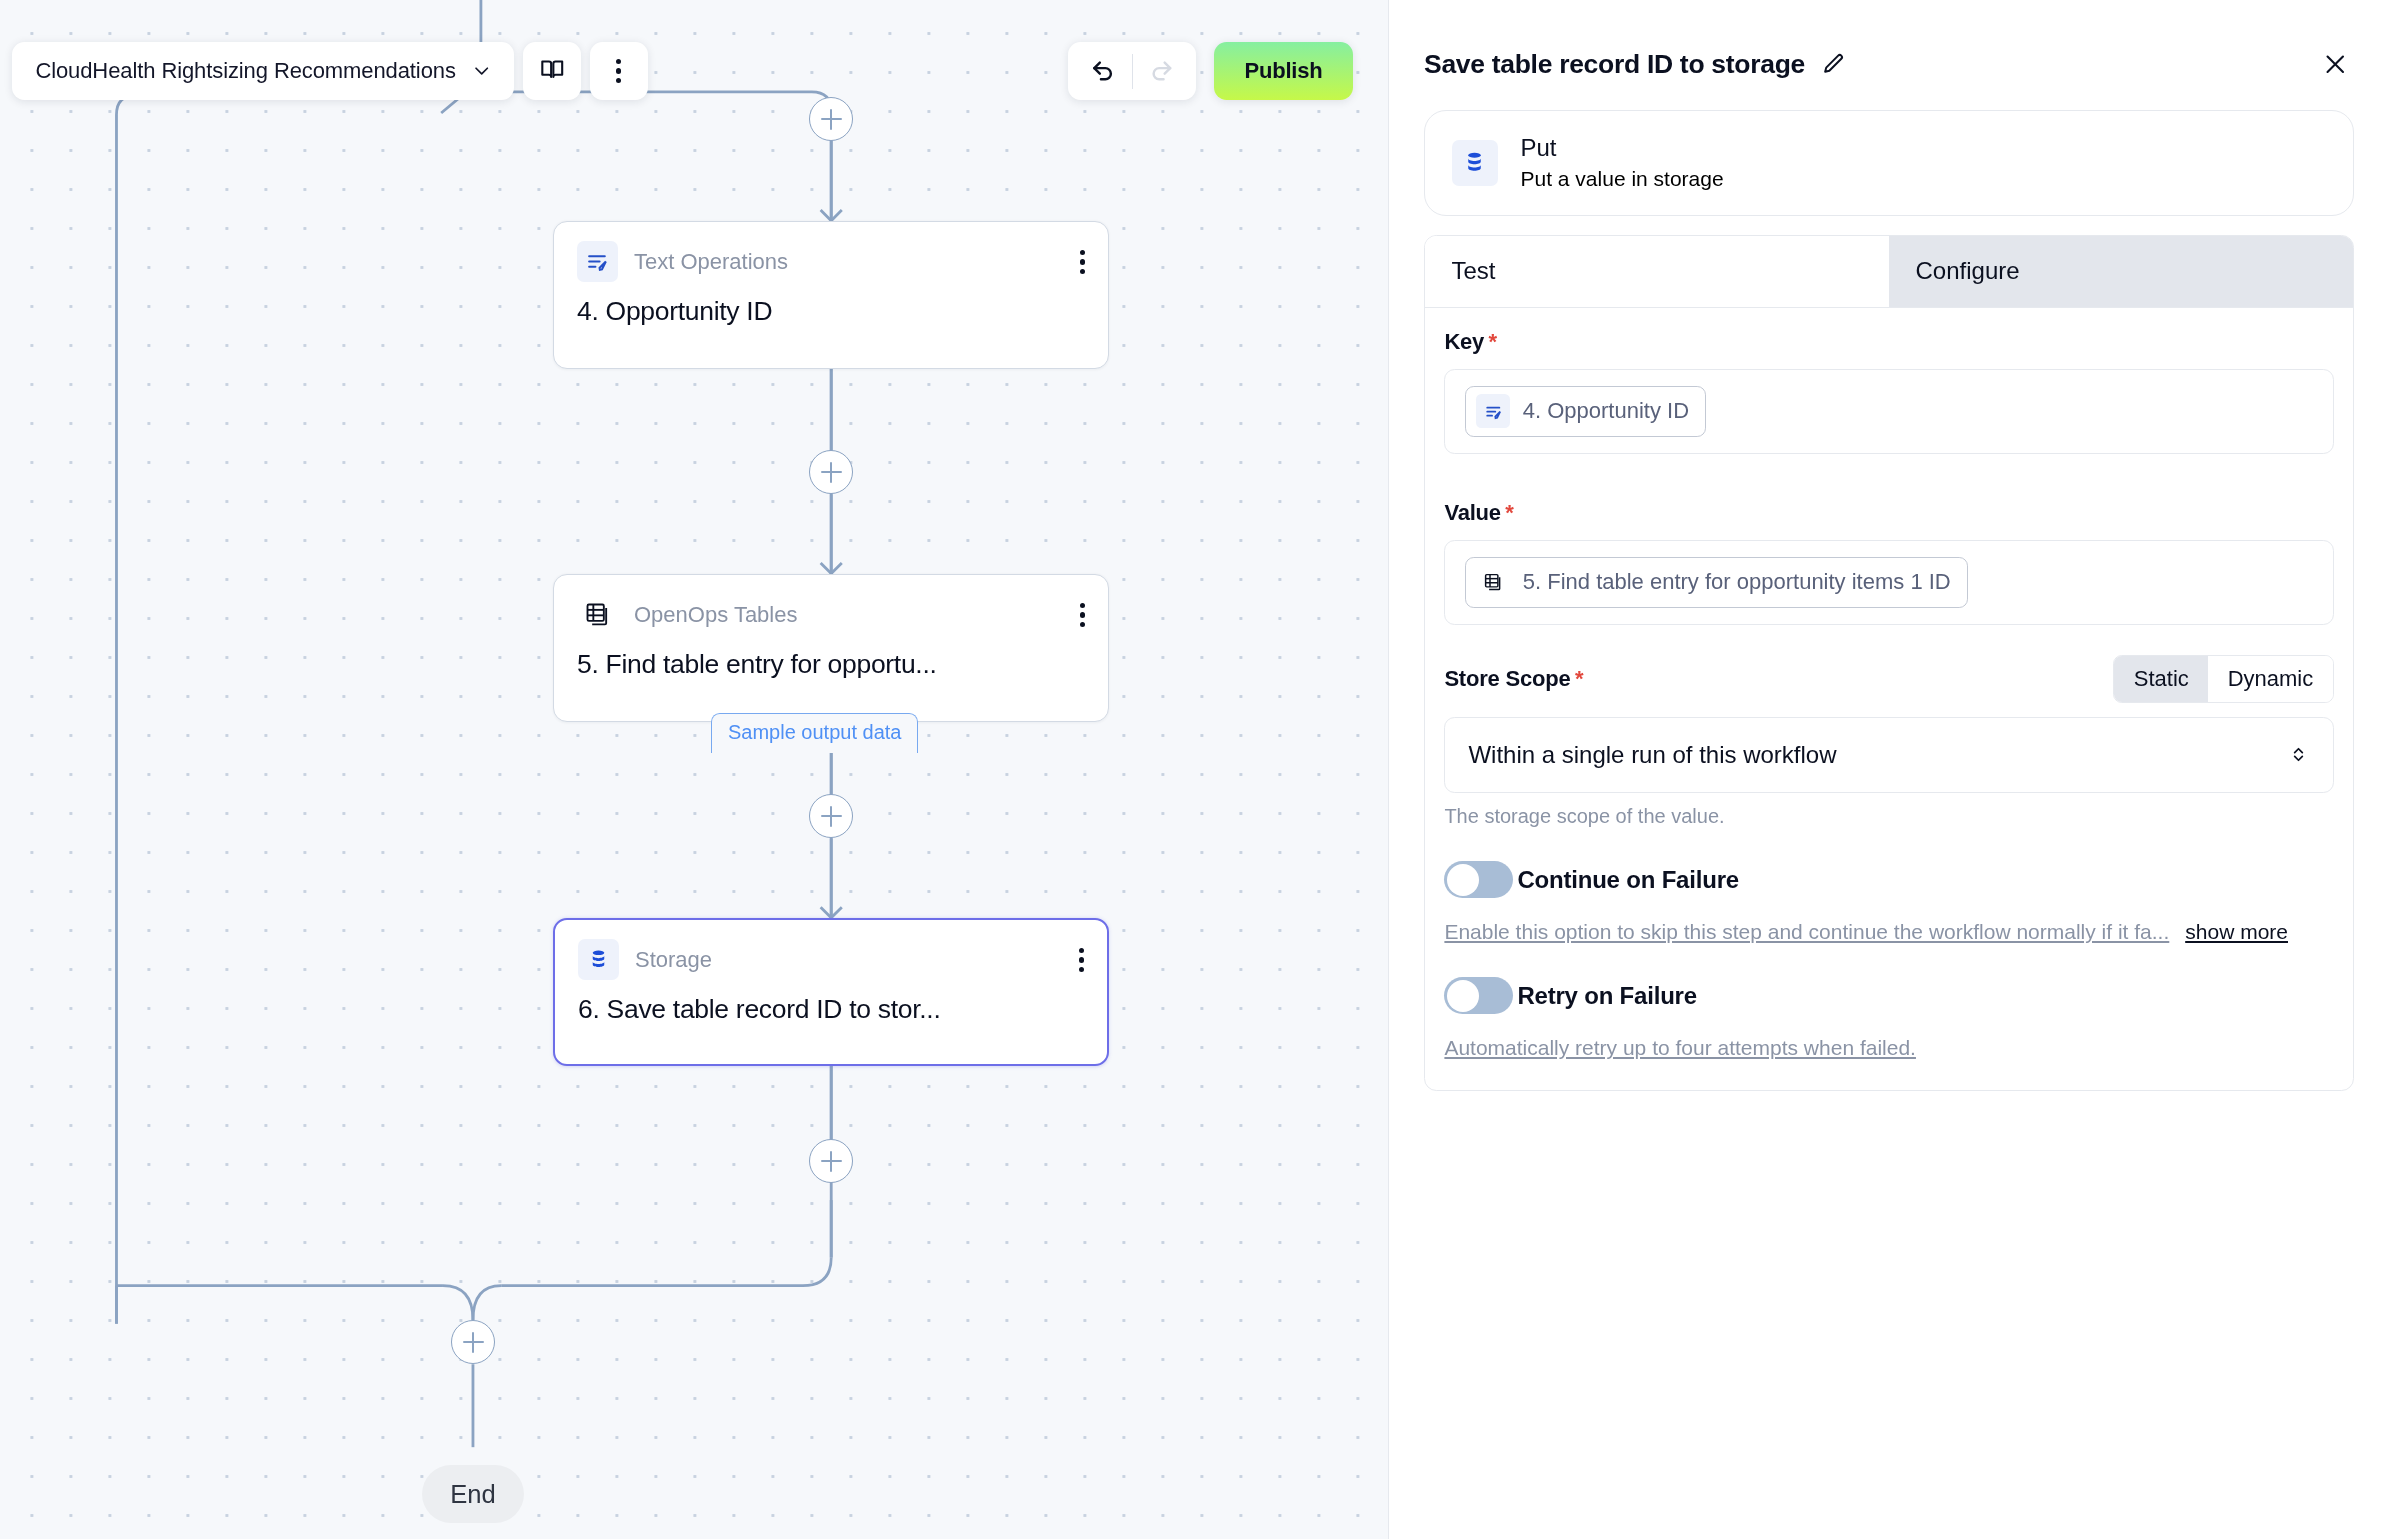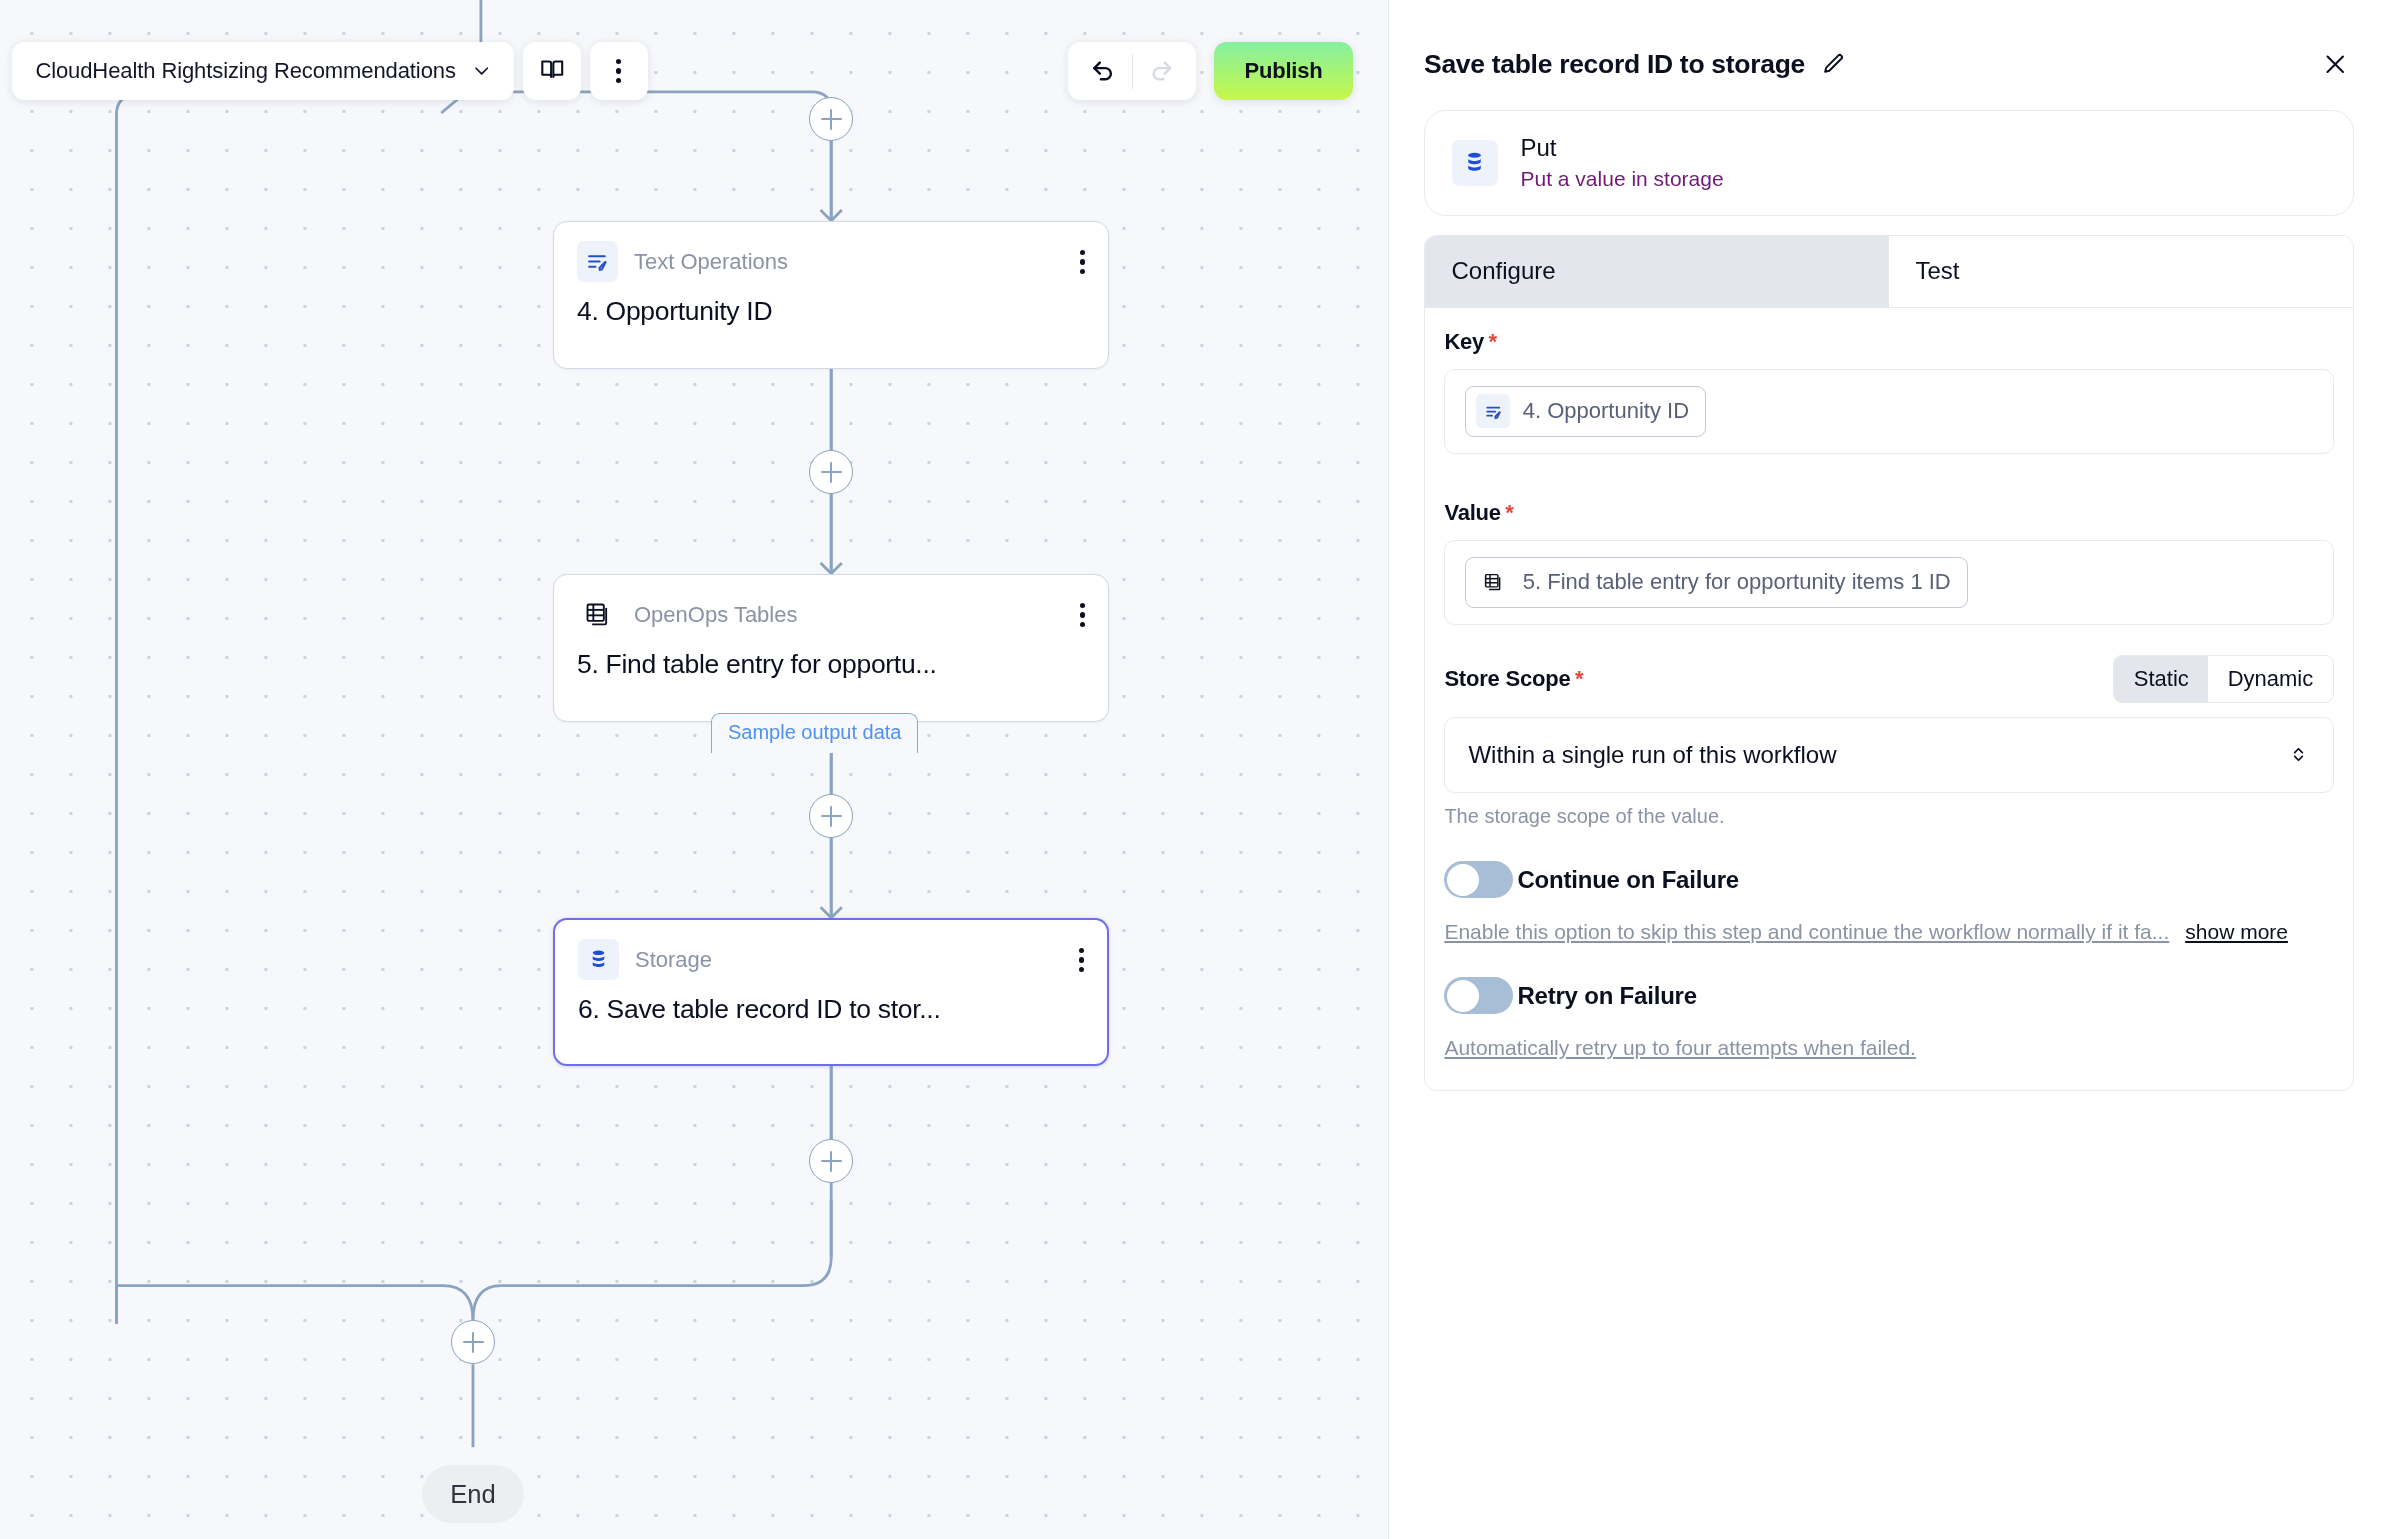--- a/index.html
+++ b/index.html
@@ -110,21 +110,21 @@
   .pencil { margin-left: 16px; cursor: pointer; display: inline-flex; }
   .panel-close { margin-left: auto; cursor: pointer; display: inline-flex; padding: 5.3px; }
 
   .piece-card {
     margin-top: 26.5px; border: 1.8px solid #e6e9ee; border-radius: 22px;
     height: 106px; display: flex; align-items: center; padding: 0 26.5px; gap: 23px;
   }
   .piece-ico { width: 46px; height: 46px; border-radius: 7px; background: #eef2fb;
                display: flex; align-items: center; justify-content: center; flex: 0 0 auto; }
   .piece-name { font-size: 24px; color: #0b1020; }
-  .piece-desc { font-size: 21px; color: #701a75; margin-top: 5.3px; }
+  .piece-desc { font-size: 21px; color: #000000; margin-top: 5.3px; }
 
   .form-card { margin-top: 19.4px; border: 1.8px solid #e6e9ee; border-radius: 12.4px; overflow: hidden; }
   .tabs { display: flex; border-bottom: 1.8px solid #e6e9ee; }
   .tab { flex: 1 1 0; height: 71px; display: flex; align-items: center; padding-left: 26.5px;
          font-size: 24px; color: #0b1020; cursor: pointer; background: #fff; }
   .tab.active { background: #e3e6ec; font-weight: 400; }
 
   .form-body { padding: 21px 19.4px 30px 19.4px; }
   .field-label { font-size: 22px; color: #0b1020; font-weight: 700; letter-spacing: -0.2px; }
   .req { color: #e2483d; margin-left: 4.4px; }
@@ -349,22 +349,22 @@
           </svg>
       </span>
       <div>
         <div class="piece-name">Put</div>
         <div class="piece-desc">Put a value in storage</div>
       </div>
     </div>
 
     <div class="form-card">
       <div class="tabs">
+        <div class="tab">Test</div>
         <div class="tab active">Configure</div>
-        <div class="tab">Test</div>
       </div>
 
       <div class="form-body">
 
         <div class="field-label">
           <span>Key</span><span class="req">*</span>
         </div>
         <div class="value-box">
           <span class="chip">
             <span class="chip-ico">

